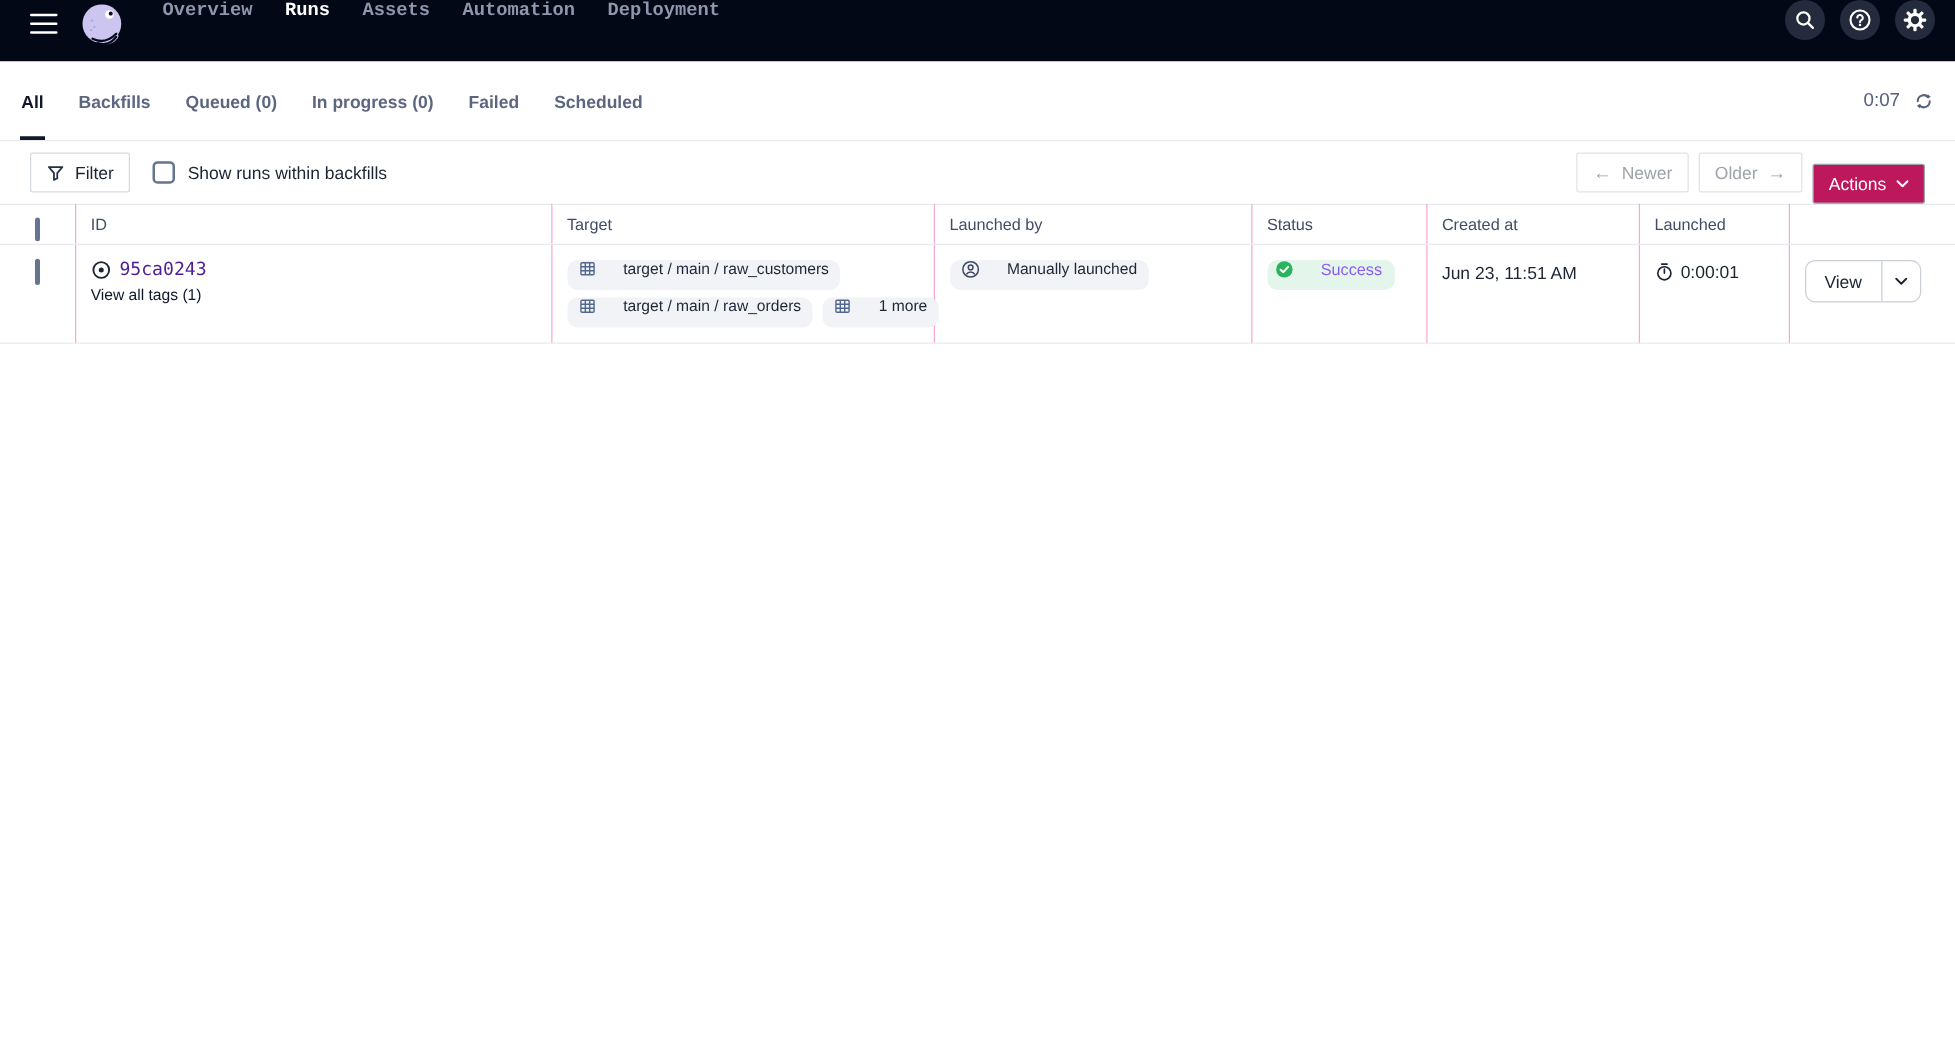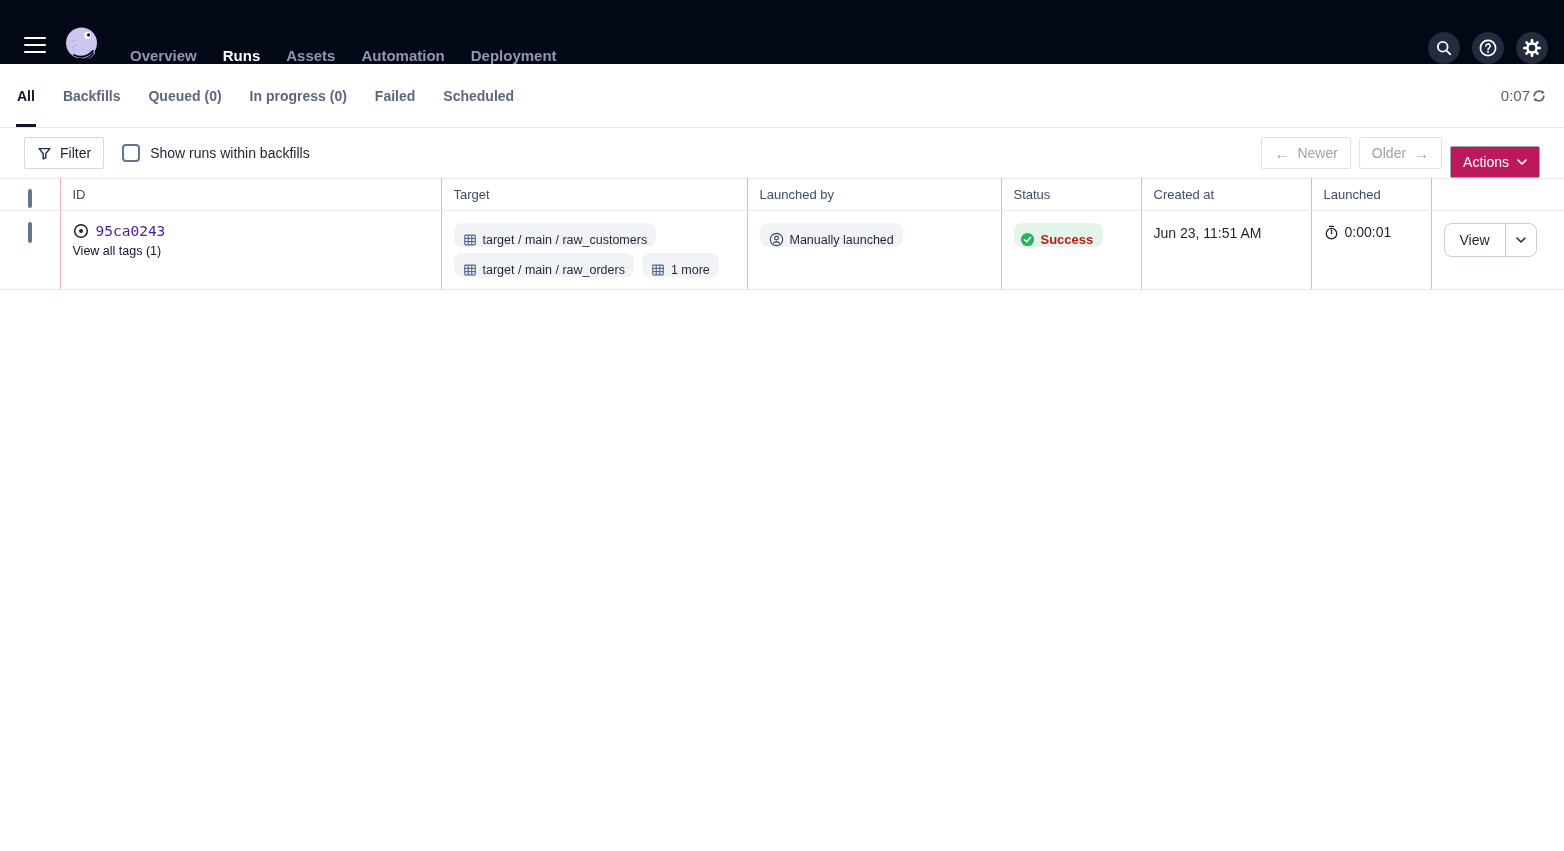--- a/index.html
+++ b/index.html
@@ -7,23 +7,24 @@
   body {
     width:1564px; height:851px;
     background:#ffffff;
     font-family:"Liberation Sans","DejaVu Sans",sans-serif;
     color:#1C2433;
     overflow:hidden;
   }
 
   
   .topnav {
-    height:64px; background:#030817;
-    display:flex; align-items:flex-end;
+    height:49px; background:#030817;
+    display:flex; align-items:flex-start;
     padding:0 16px;
+    font-family:Liberation Mono, monospace;
   }
   .hamburger {
     width:38px; height:38px; background:transparent; border:none; cursor:pointer;
     display:flex; flex-direction:column; justify-content:center; gap:4.5px; padding:0 8px;
   }
   .hamburger span { display:block; height:2.5px; width:22px; background:#ffffff; border-radius:1px; }
   .logo { width:40px; height:40px; margin-left:8px; flex:0 0 auto; }
   .nav-links { display:flex; gap:26px; margin-left:28px; }
   .nav-link { font-size:15px; font-weight:600; color:#8E97AD; cursor:pointer; }
   .nav-link.active { color:#ffffff; }
@@ -39,21 +40,21 @@
     height:64px; display:flex; align-items:stretch;
     padding:0 16px; border-bottom:1px solid #E8EAEE;
   }
   .tabs { display:flex; gap:26px; }
   .tab {
     display:flex; align-items:center;
     font-size:14px; font-weight:600; color:#5C677F;
     border-bottom:3px solid transparent; padding:3px 1px 0 1px; cursor:pointer;
   }
   .tab.active { color:#0F1729; border-bottom-color:#0F1729; }
-  .tab-right { margin-left:auto; display:flex; align-items:center; color:#56617A; font-size:15px; }
+  .tab-right { margin-left:auto; display:flex; align-items:center; gap:10px; color:#56617A; font-size:15px; }
   .refresh-btn { background:none; border:none; padding:0; cursor:pointer; display:flex; align-items:center; }
 
   
   .toolbar { height:50px; display:flex; align-items:center; padding:0 24px; }
   .btn {
     display:inline-flex; align-items:center; gap:8px;
     height:32px; padding:0 12px;
     border-radius:2px; border:1px solid #D5DAE0; background:#ffffff;
     font-family:inherit; font-size:14px; font-weight:500; color:#1C2433; cursor:pointer;
   }
@@ -86,25 +87,25 @@
   .id-line { display:flex; align-items:center; gap:7px; }
   .run-link {
     font-family:"DejaVu Sans Mono","Liberation Mono",monospace;
     font-size:14.5px; color:#4c1d95; text-decoration:none; cursor:pointer;
   }
   .view-all-tags { margin-top:5px; font-size:12.5px; color:#0f172a; cursor:pointer; }
 
   .tag-rows { display:flex; flex-direction:column; gap:6px; align-items:flex-start; }
   .tag-row { display:flex; gap:8px; }
   .tag {
-    display:inline-flex; align-items:flex-end; gap:6px;
+    display:inline-flex; align-items:flex-start; gap:22px;
     background:#F1F3F6; border-radius:8px; height:24px; padding:0 9px;
     font-size:12.5px; color:#1F2737; white-space:nowrap; cursor:default;
   }
-  .tag.success { background:#E4F6EC; color:#b91c1c; font-weight:700; font-size:13px; padding:0 10px 0 6px; }
+  .tag.success { background:#E4F6EC; color:#8b5cf6; font-weight:400; font-size:13px; padding:0 10px 0 6px; }
 
   .created-at { font-size:14px; color:#1C2433; padding-top:2px; }
   .duration { display:flex; align-items:center; gap:6px; font-size:14px; color:#1C2433; padding-top:1px; }
 
   .view-split {
     display:inline-flex; align-items:stretch; height:34px;
     border:1px solid #C9CED7; border-radius:8px; overflow:hidden; background:#fff;
   }
   .view-split .view-main {
     border:none; background:none; cursor:pointer;

